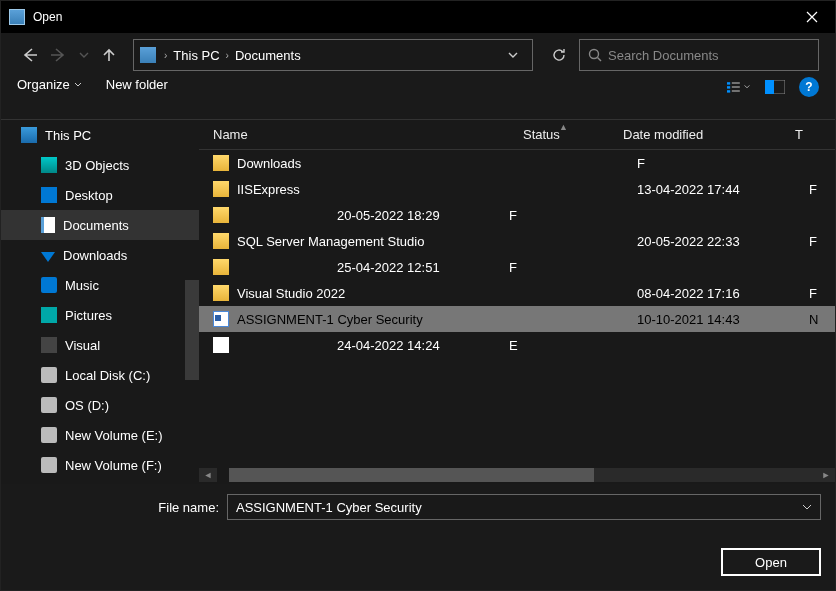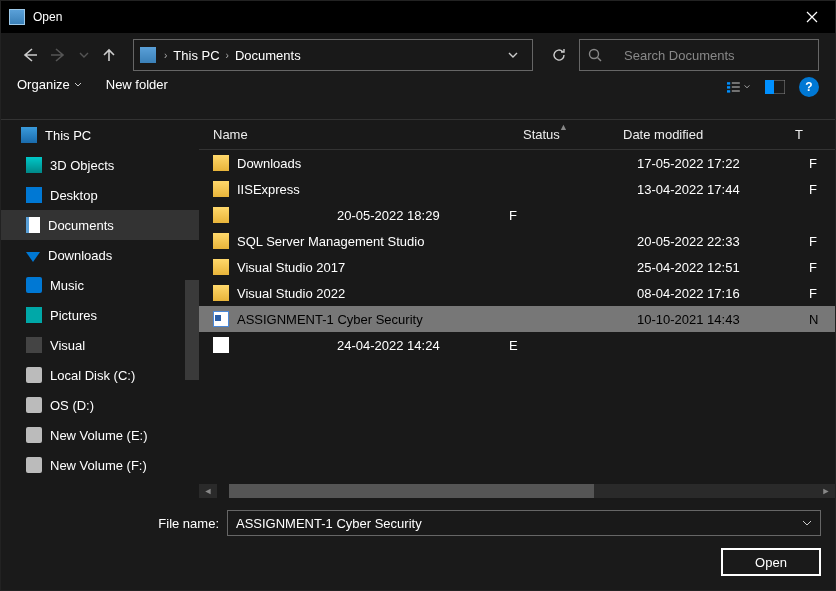--- a/index.html
+++ b/index.html
@@ -106,21 +106,21 @@
   position:relative;
 }
 .tree-item {
   height: 30px;
   display:flex; align-items:center;
   padding-left: 20px;
   font-size: 13px;
   cursor:pointer;
   gap: 8px;
 }
-.tree-item.indent { padding-left: 25px; }
+.tree-item.indent { padding-left: 40px; }
 .tree-item.selected { background:#333; }
 .tree-icon {
   width:16px; height:16px;
   flex-shrink:0;
 }
 .ico-pc { background: linear-gradient(#3a9bdc,#1a6bac); }
 .ico-3d { background: linear-gradient(#00c8c8,#008888); }
 .ico-desktop { background: #0078d4; }
 .ico-docs { width:14px;height:16px;background:#fff;border-left:3px solid #5aa0d8; }
 .ico-down { width:0;height:0;border-left:7px solid transparent;border-right:7px solid transparent;border-top:10px solid #0078d4; margin-top:3px;}
@@ -189,21 +189,21 @@
   display:flex;align-items:center;justify-content:center;
   font-size:9px;color:#888;
 }
 .bottom {
   padding: 10px 14px 14px;
   background:#1a1a1a;
 }
 .fn-row {
   display:flex; align-items:center;
   gap: 8px;
-  margin-bottom: 12px;
+  margin-bottom: 28px;
 }
 .fn-label { font-size:13px; width: 204px; text-align:right; }
 .fn-input {
   flex:1; height:26px;
   background:#191919;
   border:1px solid #666;
   color:#fff; font-size:13px;
   padding: 0 8px;
   display:flex;align-items:center;justify-content:space-between;
 }
@@ -273,21 +273,21 @@
     <div class="refresh-btn">
       <svg width="16" height="16" viewBox="0 0 16 16">
           <path d="M13 8 A5 5 0 1 1 11.5 4.5 M13 2 V5 H10" stroke="#ccc" stroke-width="1.4" fill="none"></path>
         </svg>
     </div>
     <div class="search">
       <svg width="14" height="14" viewBox="0 0 14 14">
           <circle cx="6" cy="6" r="4.5" stroke="#888" stroke-width="1.4" fill="none"></circle>
           <path d="M9.5 9.5 L13 13" stroke="#888" stroke-width="1.4"></path>
         </svg>
-      <input type="text" style="margin-left: 22px;" placeholder="Search Documents">
+      <input type="text" style="margin-left: 6px;" placeholder="Search Documents">
     </div>
   </div>
 
   <div class="toolbar">
     <div class="tb-btn">
       <span>Organize</span>
       <svg width="8" height="5" viewBox="0 0 8 5">
           <path d="M1 1 L4 4 L7 1" stroke="#ccc" fill="none"></path>
         </svg>
     </div>
@@ -377,21 +377,20 @@
           </div>
         <div class="col-status">Status</div>
         <div class="col-date">Date modified</div>
         <div class="col-type">T</div>
       </div>
       <div class="rows" id="file-rows">
           <div class="row">
             <div class="row-icon ico-folder"></div>
             <div class="row-name">Downloads</div>
             <div class="row-status"></div>
-            <div class="row-date">17-05-2022 17:22</div>
             <div class="row-type">F</div>
           </div>
           <div class="row">
             <div class="row-icon ico-folder"></div>
             <div class="row-name">IISExpress</div>
             <div class="row-status"></div>
             <div class="row-date">13-04-2022 17:44</div>
             <div class="row-type">F</div>
           </div>
           <div class="row">
@@ -402,21 +401,20 @@
           </div>
           <div class="row">
             <div class="row-icon ico-folder"></div>
             <div class="row-name">SQL Server Management Studio</div>
             <div class="row-status"></div>
             <div class="row-date">20-05-2022 22:33</div>
             <div class="row-type">F</div>
           </div>
           <div class="row">
             <div class="row-icon ico-folder"></div>
-            <div class="row-name">Visual Studio 2017</div>
             <div class="row-status"></div>
             <div class="row-date">25-04-2022 12:51</div>
             <div class="row-type">F</div>
           </div>
           <div class="row">
             <div class="row-icon ico-folder"></div>
             <div class="row-name">Visual Studio 2022</div>
             <div class="row-status"></div>
             <div class="row-date">08-04-2022 17:16</div>
             <div class="row-type">F</div>

